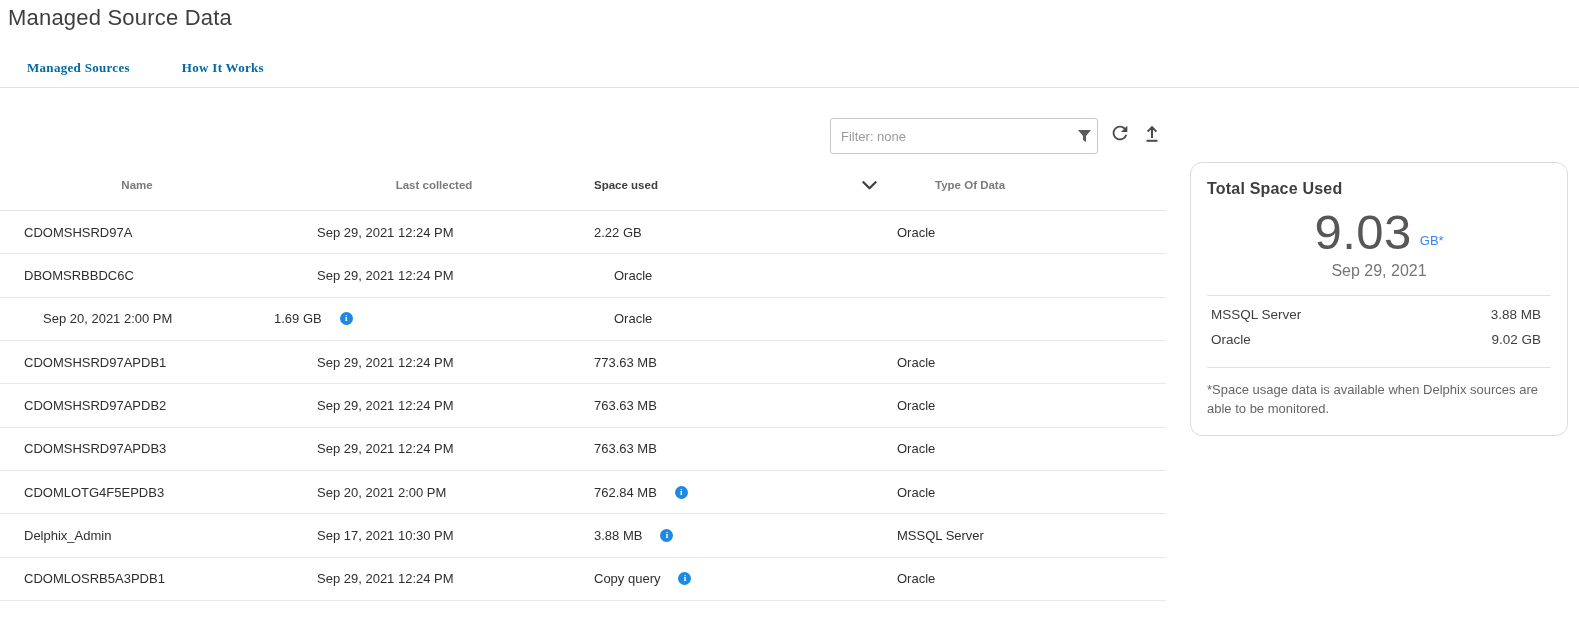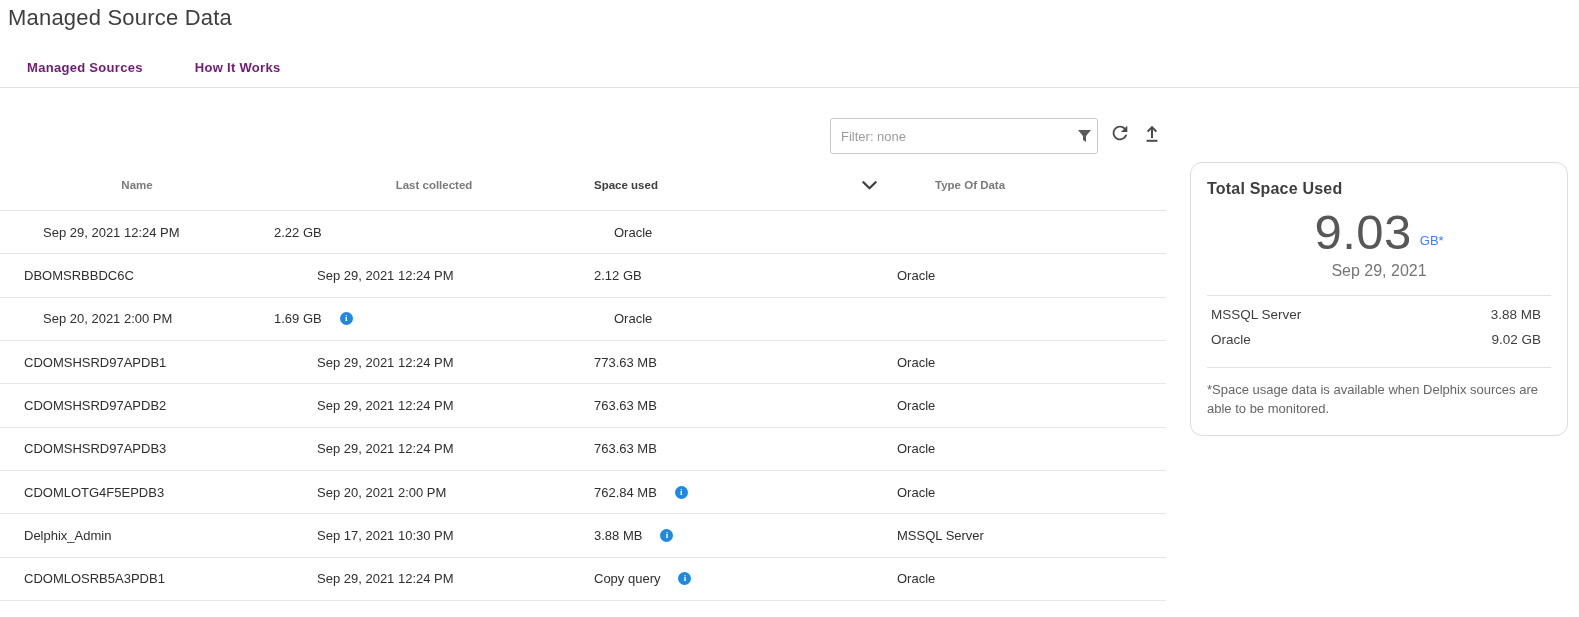--- a/index.html
+++ b/index.html
@@ -4,21 +4,21 @@
 <style>
   * { margin:0; padding:0; box-sizing:border-box; }
   html,body { width:1579px; height:617px; background:#ffffff; overflow:hidden;
               font-family:"Liberation Sans","DejaVu Sans",sans-serif; }
   body { position:relative; }
 
   
   .page-title { position:absolute; left:8px; top:5px; font-size:22px; font-weight:400;
                 color:#3e3e3e; letter-spacing:.2px; }
   .tabs { position:absolute; left:27px; top:60px; display:flex; gap:52px; }
-  .tab { font-size:13px; font-weight:700; color:#701a75; letter-spacing:.3px; cursor:pointer; }
+  .tab { font-size:13px; font-weight:700; color:#0369a1; letter-spacing:.3px; cursor:pointer;font-family:Liberation Serif, serif; }
   .tabs-divider { position:absolute; left:0; top:87px; width:1579px; height:1px; background:#e2e2e2; }
 
   
   .filter-box { position:absolute; left:830px; top:118px; width:268px; height:36px;
                 border:1px solid #c9c9c9; border-radius:3px; background:#fff;
                 display:flex; align-items:center; }
   .filter-input { flex:1; border:none; outline:none; height:100%; padding:0 4px 0 10px;
                   font-size:13px; color:#444; background:transparent;
                   font-family:"Liberation Sans","DejaVu Sans",sans-serif; }
   .filter-input::placeholder { color:#9b9b9b; }
@@ -110,35 +110,32 @@
       <span>
         <svg width="15" height="9" viewBox="0 0 16 9">
           <path d="M1.5 1 8 7.5 14.5 1" fill="none" stroke="#3f3f3f" stroke-width="2.4" stroke-linecap="round" stroke-linejoin="round"></path>
         </svg>
       </span>
     </div>
     <div class="th c-type">Type Of Data</div>
   </div>
   <div id="table-body">
   <div class="trow">
+    <div class="td c-name">CDOMSHSRD97A</div>
     <div class="td c-date">Sep 29, 2021 12:24 PM</div>
     <div class="td c-space">
       <span>2.22 GB</span>
 
     </div>
     <div class="td c-type">Oracle</div>
   </div>
 
   <div class="trow">
     <div class="td c-name">DBOMSRBBDC6C</div>
     <div class="td c-date">Sep 29, 2021 12:24 PM</div>
-    <div class="td c-space">
-      <span>2.12 GB</span>
-
-    </div>
     <div class="td c-type">Oracle</div>
   </div>
 
   <div class="trow">
     <div class="td c-date">Sep 20, 2021 2:00 PM</div>
     <div class="td c-space has-info">
       <span>1.69 GB</span>
       <span class="info-dot">i</span>
     </div>
     <div class="td c-type">Oracle</div>

